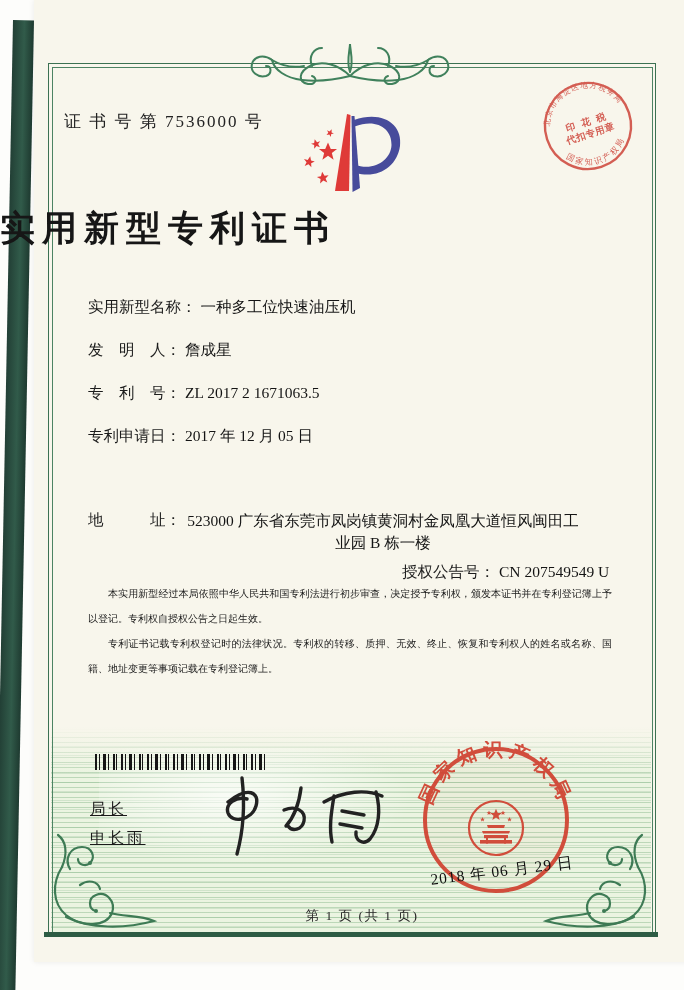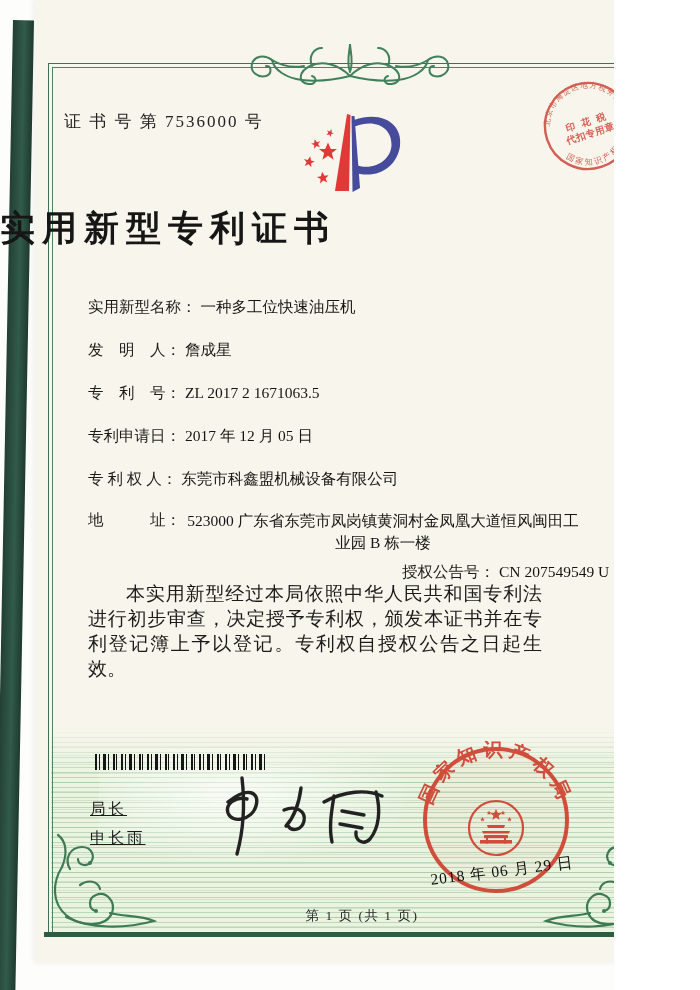--- a/index.html
+++ b/index.html
@@ -1,16 +1,16 @@
 <!DOCTYPE html>
 <html><head>
 <meta charset="utf-8">
 <style>
   html,body{margin:0;padding:0;background:#ffffff;}
-  .canvas{position:relative;width:614px;height:990px;overflow:hidden;
+  .canvas{position:relative;width:684px;height:990px;overflow:hidden;
           font-family:"Liberation Serif","DejaVu Serif",serif;background:#fdfdfb;}
   .paper{position:absolute;left:34px;top:0;width:662px;height:962px;
          background:#f8f6ec;box-shadow:0 0 6px rgba(0,0,0,0.08);}
   .spine{position:absolute;left:13px;top:20px;width:21px;height:970px;
          background:linear-gradient(90deg,#223f35,#315b4a 55%,#1e3a30);
          transform:rotate(1.1deg);transform-origin:top left;}
   .frame{position:absolute;left:48px;top:63px;width:606px;height:872px;
          border:1.5px solid #3c7152;z-index:2;}
   .frame::after{content:"";position:absolute;left:2.5px;top:2.5px;right:2.5px;bottom:2.5px;
          border:1px solid #4c8363;}
@@ -31,21 +31,21 @@
   .title{position:absolute;left:0;width:700px;top:205px;
          font-size:35px;font-weight:700;color:#161616;letter-spacing:7px;z-index:3;}
   .row{position:absolute;left:88px;font-size:15.5px;color:#1c1c1c;z-index:3;white-space:nowrap;}
   .row .val{margin-left:4px;color:#141414;text-align:center;}
   .row-address{white-space:normal;width:530px;}
   .row-address .lbl{display:inline-block;vertical-align:top;white-space:nowrap;}
   .row-address .val{display:inline-block;vertical-align:top;width:396px;line-height:22px;}
   .grp2{position:absolute;left:314px;top:0;white-space:nowrap;margin-top:8px;}
   .bodytext{position:absolute;left:88px;right:72px;top:581px;z-index:3;}
   .bodytext p{margin:0;text-indent:2em;text-align:justify;
-         font-size:19px;line-height:25px;color:#1b1b1b;}
+         font-size:10px;line-height:25px;color:#1b1b1b;}
   .barcode{position:absolute;left:95px;top:754px;width:172px;height:16px;z-index:3;
          background:repeating-linear-gradient(90deg,
            #151515 0 2px,rgba(0,0,0,0) 2px 4px,
            #151515 4px 5px,rgba(0,0,0,0) 5px 8px,
            #151515 8px 11px,rgba(0,0,0,0) 11px 13px,
            #151515 13px 14px,rgba(0,0,0,0) 14px 18px,
            #151515 18px 20px,rgba(0,0,0,0) 20px 21px,
            #151515 21px 22px,rgba(0,0,0,0) 22px 26px);}
   .signer{position:absolute;left:90px;top:794px;font-size:15.5px;letter-spacing:3px;
          color:#1a1a1a;z-index:3;line-height:29px;text-decoration:underline;}
@@ -152,32 +152,30 @@
   </div>
   <div class="row" style="top:340px">
     <span class="lbl">发　明　人：</span><span class="val">詹成星</span>
   </div>
   <div class="row" style="top:383px">
     <span class="lbl">专　利　号：</span><span class="val">ZL 2017 2 1671063.5</span>
   </div>
   <div class="row" style="top:426px">
     <span class="lbl">专利申请日：</span><span class="val">2017 年 12 月 05 日</span>
   </div>
-  <div class="row" style="top:469px">
-    <span class="lbl">专 利 权 人：</span><span class="val">东莞市科鑫盟机械设备有限公司</span>
-  </div>
   <div class="row row-address" style="top:510px">
     <span class="lbl">地　　　址：</span><span class="val">523000 广东省东莞市凤岗镇黄洞村金凤凰大道恒风闽田工业园 B 栋一楼</span>
   </div>
   <div class="row" style="top:554px">
     <span class="grp2"><span class="lbl">授权公告号：</span><span class="val">CN 207549549 U</span></span>
   </div>
 
   <div class="bodytext">
     <p>本实用新型经过本局依照中华人民共和国专利法进行初步审查，决定授予专利权，颁发本证书并在专利登记簿上予以登记。专利权自授权公告之日起生效。</p>
+    <p>专利证书记载专利权登记时的法律状况。专利权的转移、质押、无效、终止、恢复和专利权人的姓名或名称、国籍、地址变更等事项记载在专利登记簿上。</p>
   </div>
 
   <div class="barcode"></div>
 
   <div class="signer">
     <div>局长</div>
     <div>申长雨</div>
   </div>
 
   <svg class="signature-svg" width="200" height="92" viewBox="0 0 200 92">

